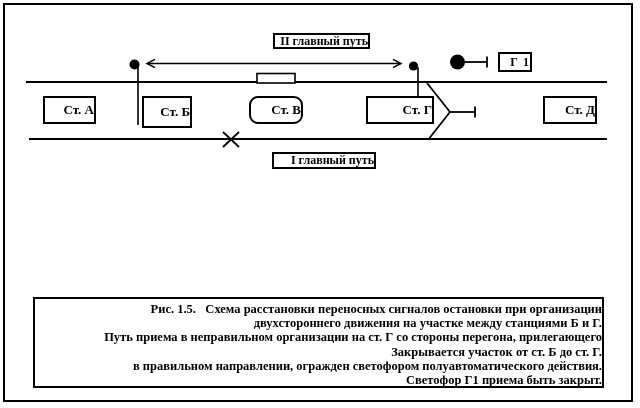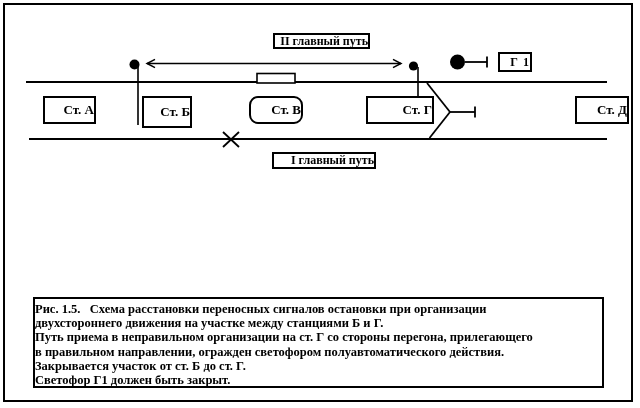--- a/index.html
+++ b/index.html
@@ -36,21 +36,21 @@
   }
   .track-label { font-size: 12px; }
   .station { font-size: 13px; }
   .signal-plate { font-size: 12px; letter-spacing: 1px; }
   .caption {
     position: absolute;
     left: 33px; top: 297px;
     width: 571px; height: 91px;
     border: 2px solid #000;
     background: #ffffff;
-    text-align: left;
+    text-align: right;
     font-weight: bold;
     font-size: 12.5px;
     line-height: 14.2px;
     padding-top: 3px;
   }
   .caption div { white-space: nowrap; }
 </style>
 </head>
 <body>
 
@@ -112,30 +112,30 @@
   </div>
   <div class="box station" style="left:142px; top:96px; width:50px; height:32px;">
     <span>Ст. Б</span>
   </div>
   <div class="box station" style="left:249px; top:96px; width:54px; height:28px;border-radius:9px;">
     <span>Ст. В</span>
   </div>
   <div class="box station" style="left:366px; top:96px; width:68px; height:28px;">
     <span>Ст. Г</span>
   </div>
-  <div class="box station" style="left:543px; top:96px; width:54px; height:28px;margin-left:32px;">
+  <div class="box station" style="left:543px; top:96px; width:54px; height:28px;">
     <span>Ст. Д</span>
   </div>
 
   <div class="box signal-plate" style="left:498px; top:52px; width:34px; height:20px;">
     <span>Г 1</span>
   </div>
 
   <div class="caption">
     <div>Рис. 1.5.&nbsp;&nbsp; Схема расстановки переносных сигналов остановки при организации</div>
     <div>двухстороннего движения на участке между станциями Б и Г.</div>
     <div>Путь приема в неправильном организации на ст. Г со стороны перегона, прилегающего</div>
+    <div>Закрывается участок от ст. Б до ст. Г.</div>
     <div>в правильном направлении, огражден светофором полуавтоматического действия.</div>
-    <div>Закрывается участок от ст. Б до ст. Г.</div>
-    <div>Светофор Г1 должен быть закрыт.</div>
+    <div>Светофор Г1 приема быть закрыт.</div>
   </div>
 
 </div>
 
 </body></html>

